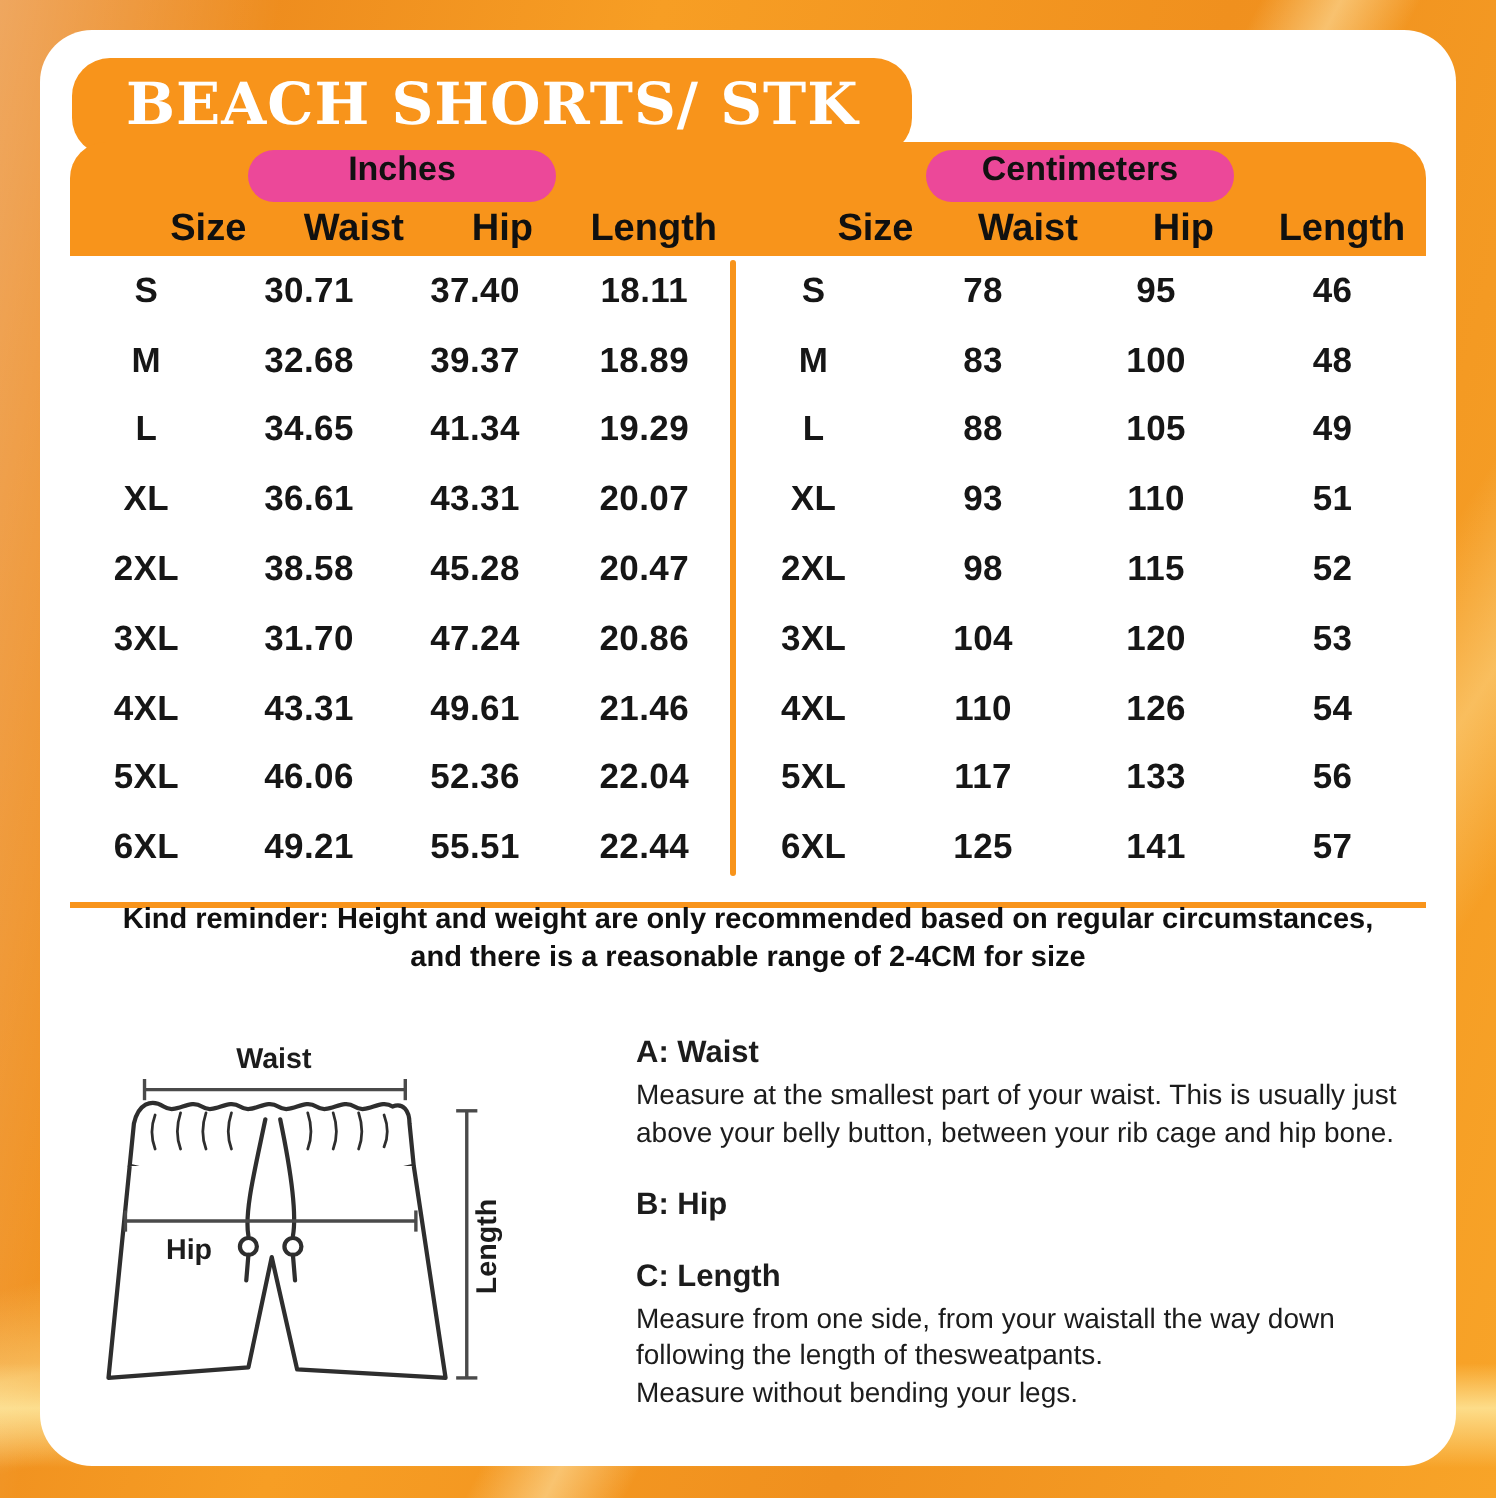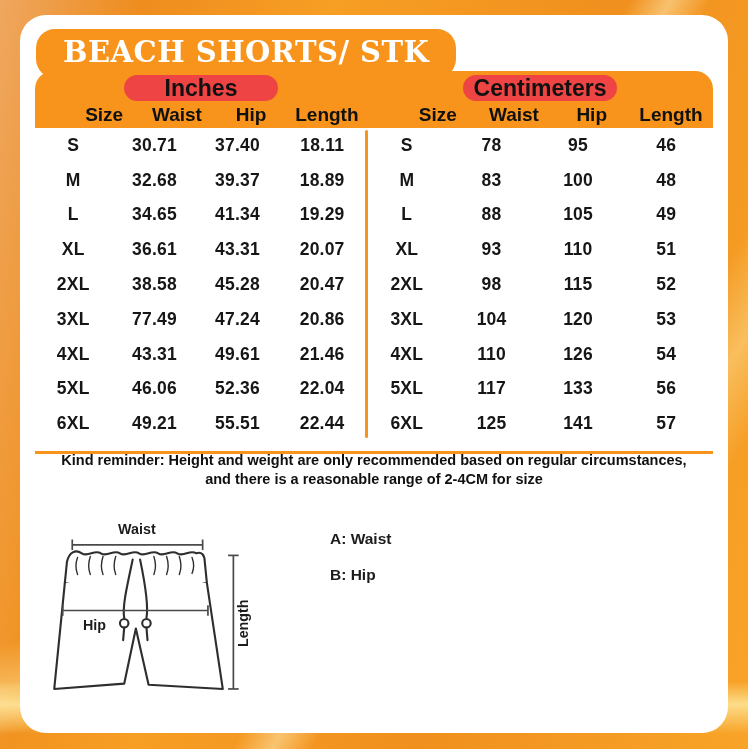--- a/index.html
+++ b/index.html
@@ -20,22 +20,22 @@
 
   .card{position:absolute;left:20px;top:15px;width:708px;height:718px;background:#ffffff;border-radius:26px;}
 
   .title-pill{position:absolute;left:16px;top:14px;background:var(--accent,#f8941b);color:#fff;
     border-radius:19px;padding:6px 27px 9px;
     font-family:"DejaVu Serif","Liberation Serif",serif;font-weight:bold;font-size:29px;letter-spacing:.5px;}
 
   .band{position:absolute;left:15px;top:56px;width:678px;height:57px;background:var(--accent,#f8941b);
     border-radius:18px 18px 0 0;display:grid;grid-template-columns:332px 346px;}
   .half{position:relative;padding-top:4px;}
-  .unit-pill{width:154px;height:26px;background:#ef4444;border-radius:13px;margin:0 auto;
-    display:flex;justify-content:center;font-weight:bold;font-size:23px;color:#111;}
+  .unit-pill{width:154px;height:26px;background:#ec4899;border-radius:13px;margin:0 auto;
+    display:flex;justify-content:center;font-weight:bold;font-size:17px;color:#111;}
   .cols{display:grid;grid-template-columns:23% 26% 24% 27%;height:26px;align-items:center;margin-top:1px;padding-left:35px;}
   .col{text-align:center;font-weight:bold;font-size:19px;color:#101010;}
 
   .tbody-wrap{position:absolute;left:15px;top:113px;width:678px;height:313px;
     display:grid;grid-template-columns:332px 346px;}
   .tbody{display:grid;grid-auto-rows:1fr;}
   .trow{display:grid;grid-template-columns:23% 26% 24% 27%;align-items:center;}
   .tcell{text-align:center;font-weight:bold;font-size:17.5px;color:#161616;letter-spacing:.2px;}
   .vdivider{position:absolute;left:330px;top:2px;bottom:3px;width:3px;background:var(--accent,#f8941b);border-radius:2px;}
 
@@ -43,21 +43,21 @@
 
   .reminder{position:absolute;left:0;top:436px;width:100%;text-align:center;
     font-weight:bold;font-size:14.5px;color:#101010;line-height:1.32;}
   .reminder .rline{display:block;}
 
   .diagram{position:absolute;left:30px;top:498px;width:265px;height:212px;}
   .diagram text{font-family:"Liberation Sans",sans-serif;font-weight:bold;fill:#1c1c1c;}
 
   .instructions{position:absolute;left:298px;top:503px;width:404px;color:#1c1c1c;}
   .inst-block{margin:0 0 18px 0;}
-  .inst-heading{font-size:15.5px;font-weight:bold;margin:12px;}
+  .inst-heading{font-size:15.5px;font-weight:bold;margin:0;}
   .inst-body{font-size:14px;line-height:1.34;margin:2px 0 0;white-space:pre-line;}
 </style>
 </head>
 <body>
 
 <div class="streak s1"></div>
 <div class="streak s2"></div>
 
 <div class="card">
 
@@ -117,21 +117,21 @@
           <div class="tcell">20.07</div>
         </div>
         <div class="trow">
           <div class="tcell">2XL</div>
           <div class="tcell">38.58</div>
           <div class="tcell">45.28</div>
           <div class="tcell">20.47</div>
         </div>
         <div class="trow">
           <div class="tcell">3XL</div>
-          <div class="tcell">77.49</div>
+          <div class="tcell">31.70</div>
           <div class="tcell">47.24</div>
           <div class="tcell">20.86</div>
         </div>
         <div class="trow">
           <div class="tcell">4XL</div>
           <div class="tcell">43.31</div>
           <div class="tcell">49.61</div>
           <div class="tcell">21.46</div>
         </div>
         <div class="trow">
@@ -247,19 +247,27 @@
       <line x1="173" y1="40" x2="173" y2="166"></line>
       <line x1="168" y1="40" x2="178" y2="40"></line>
       <line x1="168" y1="166" x2="178" y2="166"></line>
     </g>
     <text x="187" y="104" font-size="13.5" text-anchor="middle" transform="rotate(-90 187 104)">Length</text>
   </svg>
 
   <div class="instructions" id="instructions">
       <div class="inst-block">
         <p class="inst-heading">A: Waist</p>
+        <p class="inst-body">Measure at the smallest part of your waist. This is usually just
+above your belly button, between your rib cage and hip bone.</p>
       </div>
       <div class="inst-block">
         <p class="inst-heading">B: Hip</p>
       </div>
+      <div class="inst-block">
+        <p class="inst-heading">C: Length</p>
+        <p class="inst-body">Measure from one side, from your waistall the way down
+following the length of thesweatpants.
+Measure without bending your legs.</p>
+      </div>
     </div>
 
 </div>
 
 </body></html>

